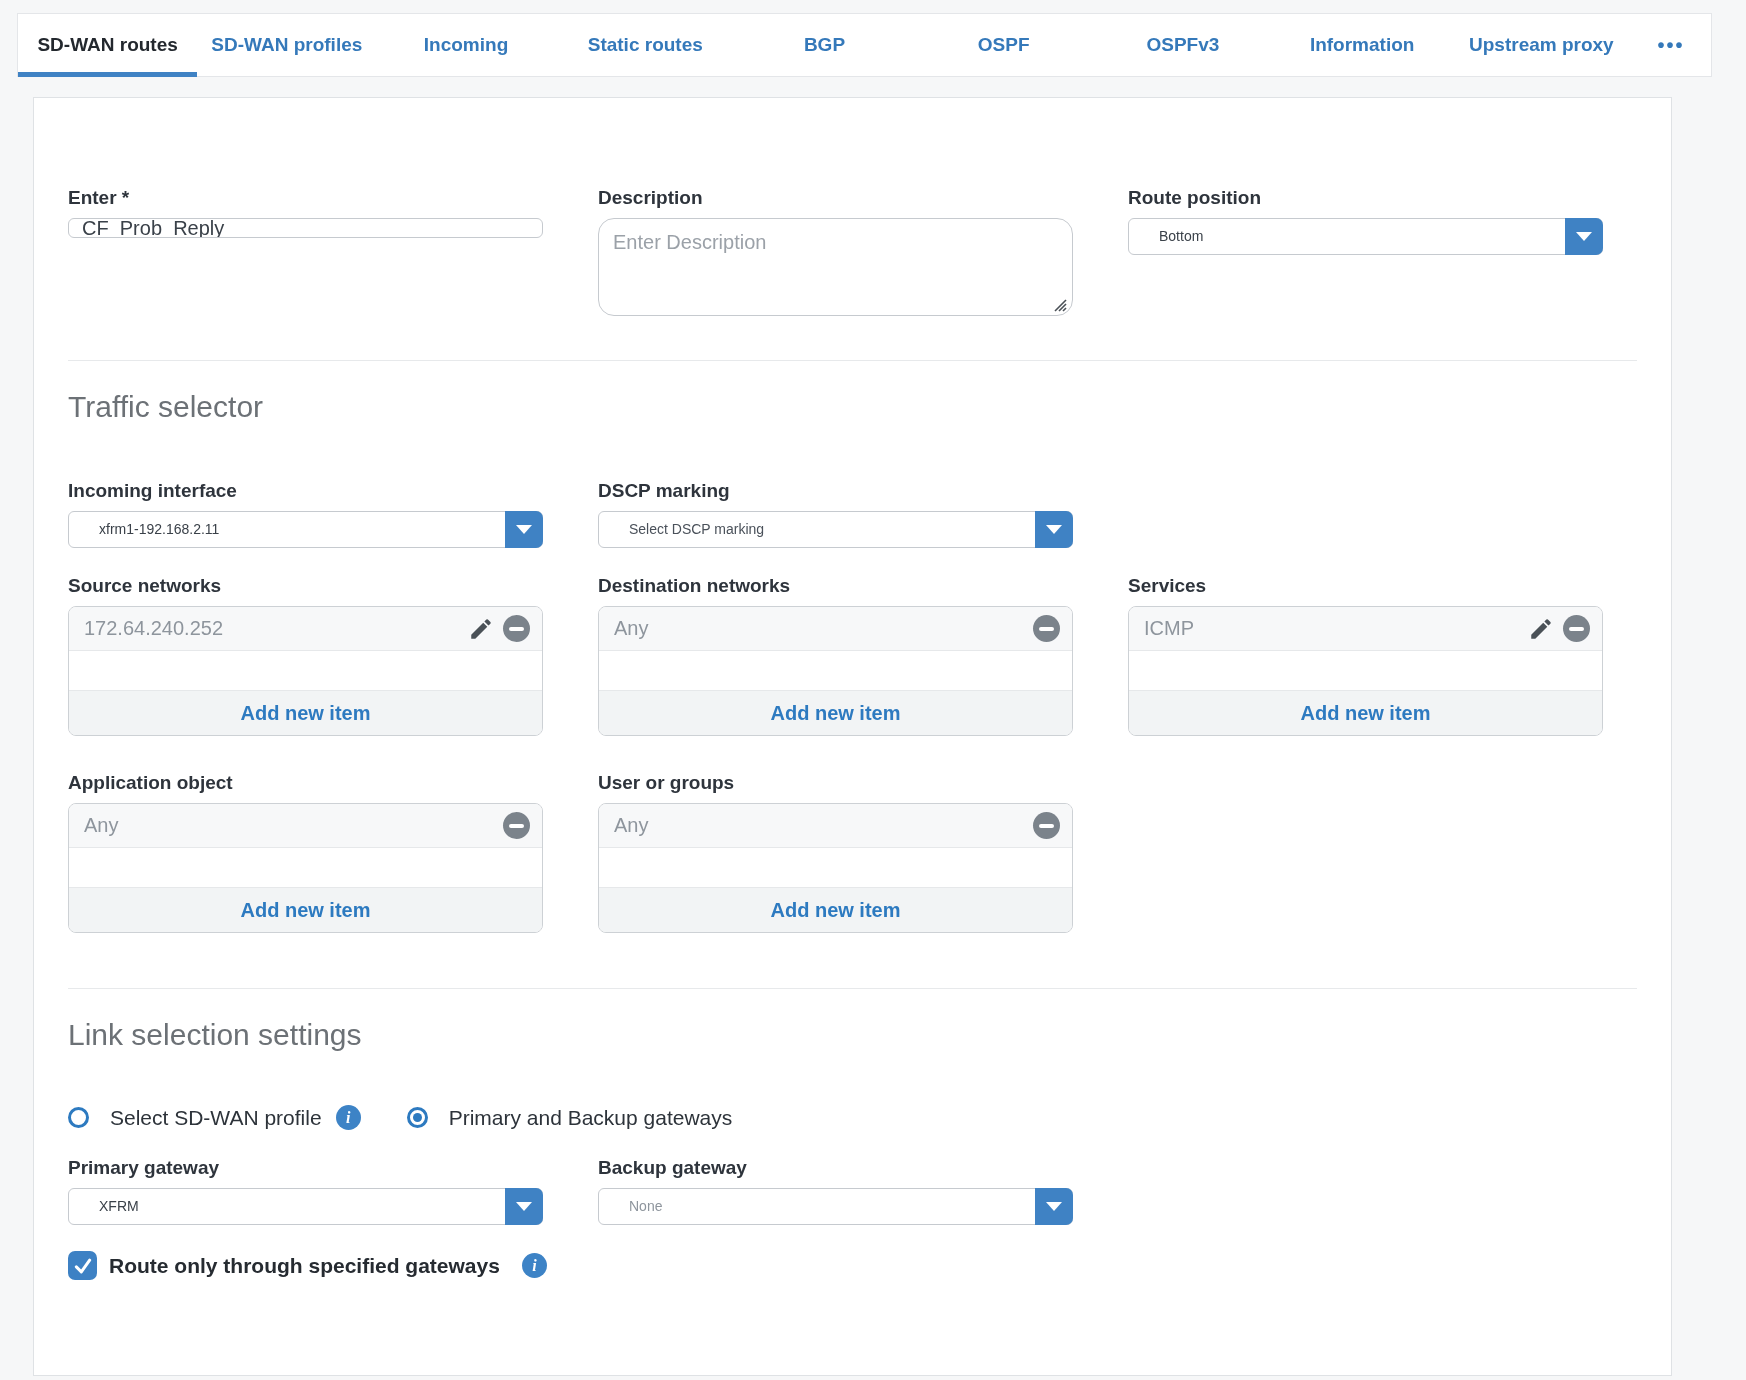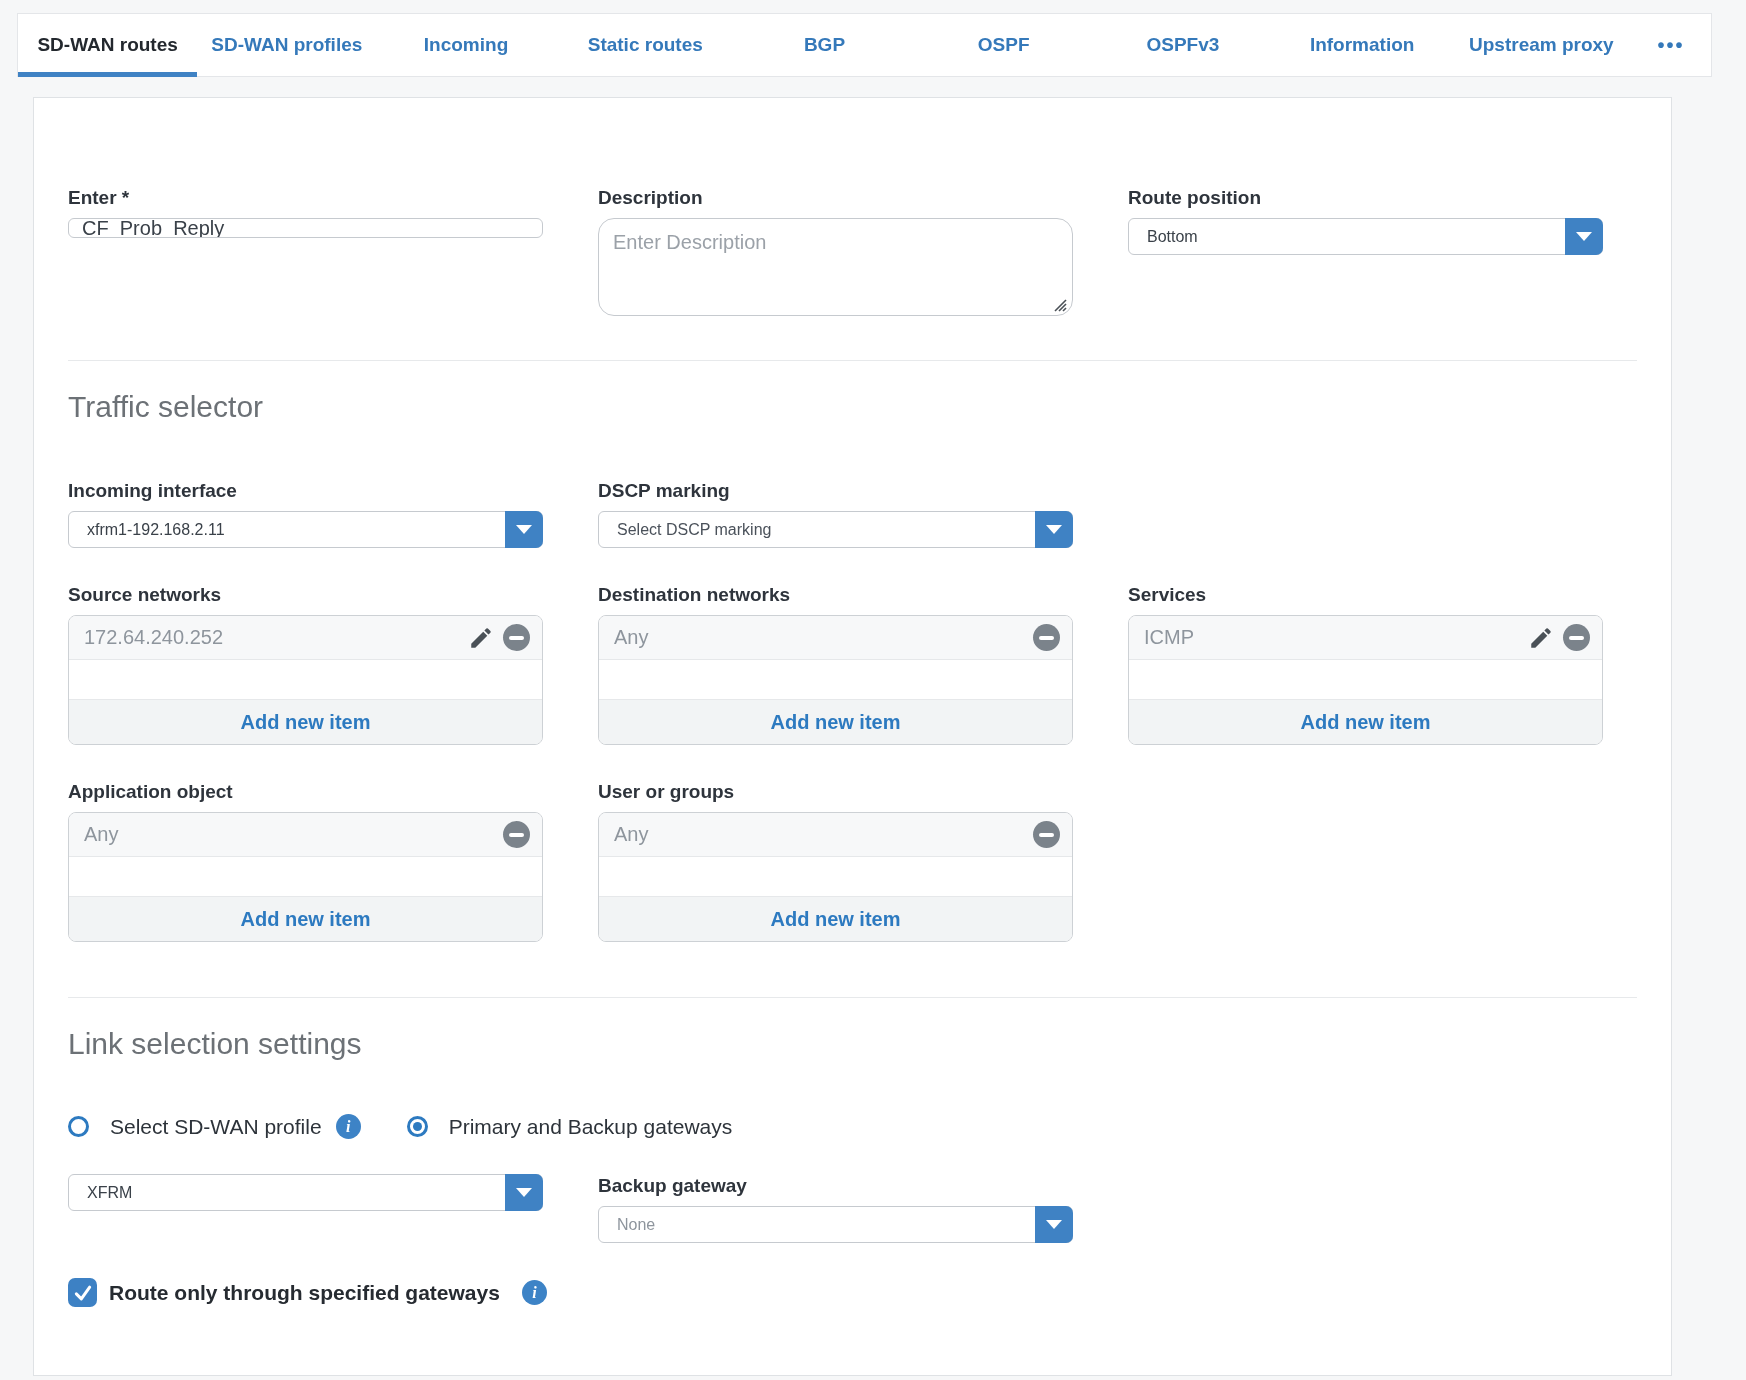--- a/index.html
+++ b/index.html
@@ -58,22 +58,22 @@
   }
   .ta::placeholder{color:#9ba1a8;}
   .ta-handle{position:absolute;right:6px;bottom:8px;pointer-events:none;}
 
   
   .dd{
     position:relative;width:475px;height:37px;border:1px solid #c6cacf;border-radius:6px;
     box-sizing:border-box;background:#fff;cursor:pointer;
   }
   .dd-value{
-    position:absolute;left:18px;right:45px;top:0;height:35px;line-height:35px;
-    font-size:16px;color:#3a4149;white-space:nowrap;overflow:hidden;
+    position:absolute;left:30px;right:45px;top:0;height:35px;line-height:35px;
+    font-size:14px;color:#3a4149;white-space:nowrap;overflow:hidden;
   }
   .dd-value.muted{color:#8e959d;}
   .dd-value.mid{color:#4a515a;}
   .dd-btn{
     position:absolute;top:-1px;right:-1px;width:38px;height:37px;background:#3f82c4;
     border-radius:0 7px 7px 0;display:flex;align-items:center;justify-content:center;cursor:pointer;
   }
   .caret{
     width:0;height:0;border-left:8px solid transparent;border-right:8px solid transparent;
     border-top:9px solid #ffffff;
@@ -106,21 +106,21 @@
   .icon-pencil{width:26px;height:26px;cursor:pointer;display:block;}
 
   
   .divider{height:1px;background:#e7e9eb;}
   .div1{margin-top:40px;}
   .div2{margin-top:55px;}
   .section-title{
     font-size:30px;font-weight:400;color:#6c7176;line-height:36px;margin-top:28px;
   }
   .m54{margin-top:54px;}
-  .m35{margin-top:35px;}
+  .m35{margin-top:26px;}
   .m52{margin-top:52px;}
 
   
   .radio-row{display:flex;align-items:center;}
   .radio{
     width:21px;height:21px;border:3px solid #2d7ac0;border-radius:50%;box-sizing:border-box;
     position:relative;cursor:pointer;flex:0 0 21px;background:#fff;
   }
   .radio.checked::after{
     content:"";position:absolute;left:3px;top:3px;width:9px;height:9px;border-radius:50%;background:#2d7ac0;
@@ -316,20 +316,21 @@
     <div class="radio-row m52">
       <span class="radio"></span>
       <span class="radio-label">Select SD-WAN profile</span>
       <span class="info-dot gap14">i</span>
       <span class="radio checked gap46"></span>
       <span class="radio-label">Primary and Backup gateways</span>
     </div>
 
     <div class="grid3 m35">
       <div>
+        <span class="field-label">Primary gateway</span>
         <div class="dd">
           <span class="dd-value">XFRM</span>
           <span class="dd-btn">
               <span class="caret"></span>
             </span>
         </div>
       </div>
       <div>
         <span class="field-label">Backup gateway</span>
         <div class="dd">

